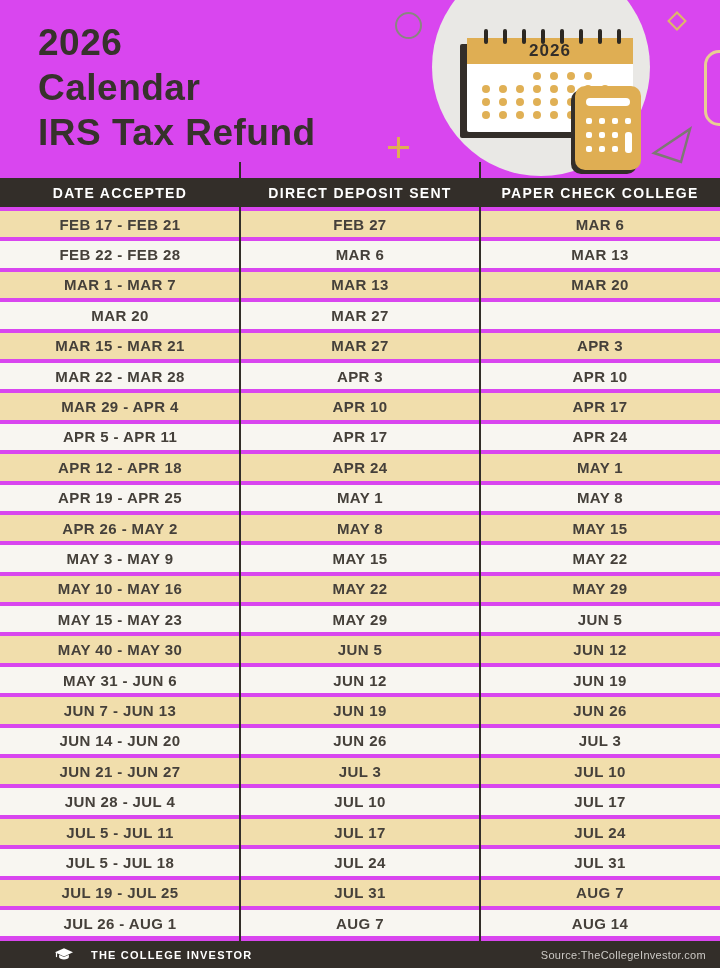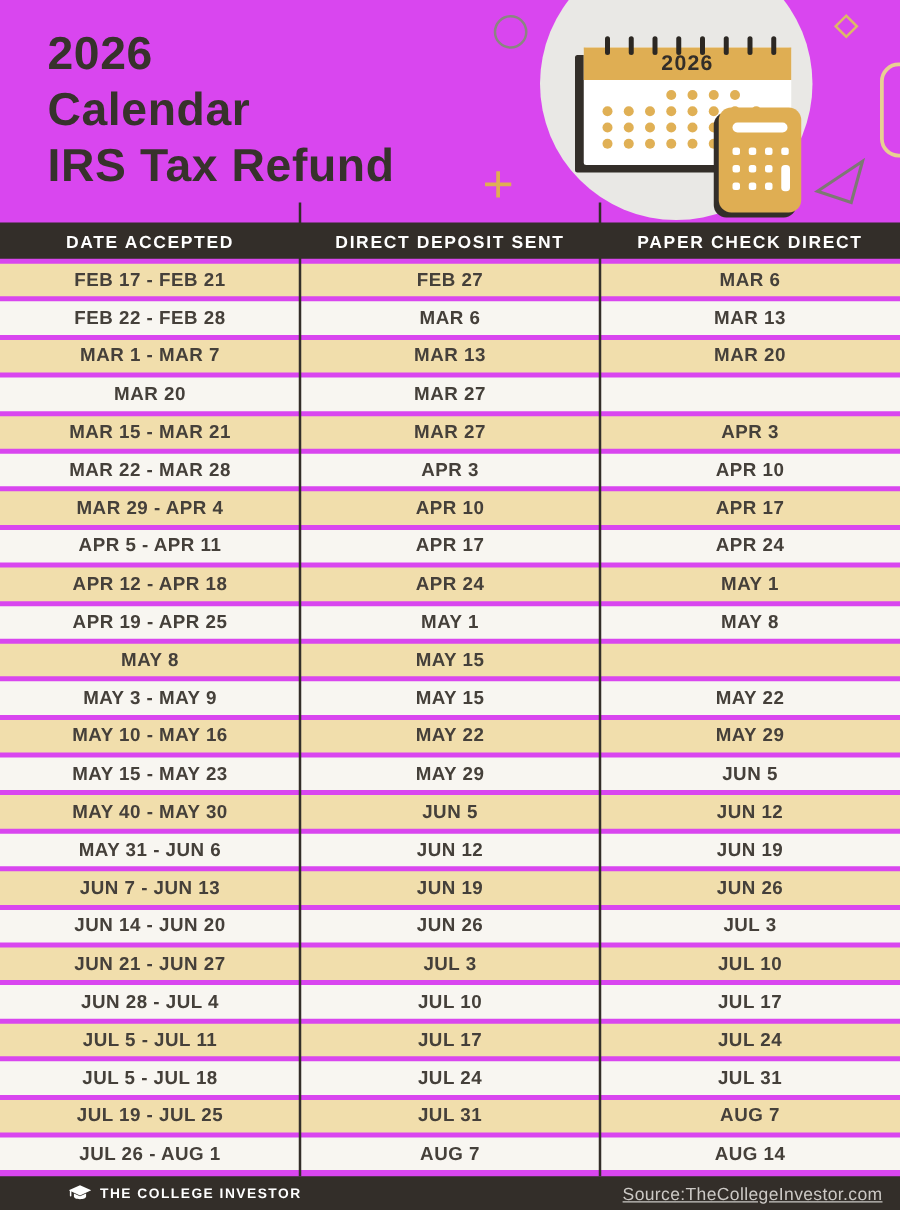--- a/index.html
+++ b/index.html
@@ -114,26 +114,26 @@
   }
   .divider-1 { left: 239px; }
   .divider-2 { left: 479px; }
 
   
   .footer {
     position: absolute; left: 0; top: 941px; width: 720px; height: 27px;
     background: #332e29; display: flex; align-items: center; justify-content: space-between;
     z-index: 5;
   }
-  .brand { display: flex; align-items: flex-end; gap: 7px; margin-left: 55px; }
+  .brand { display: flex; align-items: flex-end; gap: 18px; margin-left: 55px; }
   .brand-text {
     color: #ffffff; font-size: 11px; font-weight: 700; letter-spacing: 1.2px;
   }
   .source-text {
-    margin-right: 14px; color: #ccc9c5; font-size: 14px; letter-spacing: 0.3px; text-decoration: underline;
+    margin-right: 14px; color: #ccc9c5; font-size: 11px; letter-spacing: 0.3px;
   }
 </style>
 </head>
 <body>
 
 <div class="page">
 
   <div class="bg-circle"></div>
 
   <div class="page-title">
@@ -206,21 +206,21 @@
         <div class="calc-btn" style="left: 11px; top: 60px;"></div>
         <div class="calc-btn" style="left: 24px; top: 60px;"></div>
         <div class="calc-btn" style="left: 37px; top: 60px;"></div>
         <div class="calc-bar" style="left: 50px; top: 46px;"></div>
       </div>
   </div>
 
   <div class="thead">
     <div class="thead-cell">DATE ACCEPTED</div>
     <div class="thead-cell">DIRECT DEPOSIT SENT</div>
-    <div class="thead-cell">PAPER CHECK DIRECT</div>
+    <div class="thead-cell">PAPER CHECK COLLEGE</div>
   </div>
 
   <div class="tbody">
       <div class="trow trow-tan">
         <div class="tcell">FEB 17 - FEB 21</div>
         <div class="tcell">FEB 27</div>
         <div class="tcell">MAR 6</div>
       </div>
       <div class="trow trow-alt">
         <div class="tcell">FEB 22 - FEB 28</div>
@@ -260,20 +260,21 @@
         <div class="tcell">APR 12 - APR 18</div>
         <div class="tcell">APR 24</div>
         <div class="tcell">MAY 1</div>
       </div>
       <div class="trow trow-alt">
         <div class="tcell">APR 19 - APR 25</div>
         <div class="tcell">MAY 1</div>
         <div class="tcell">MAY 8</div>
       </div>
       <div class="trow trow-tan">
+        <div class="tcell">APR 26 - MAY 2</div>
         <div class="tcell">MAY 8</div>
         <div class="tcell">MAY 15</div>
       </div>
       <div class="trow trow-alt">
         <div class="tcell">MAY 3 - MAY 9</div>
         <div class="tcell">MAY 15</div>
         <div class="tcell">MAY 22</div>
       </div>
       <div class="trow trow-tan">
         <div class="tcell">MAY 10 - MAY 16</div>

